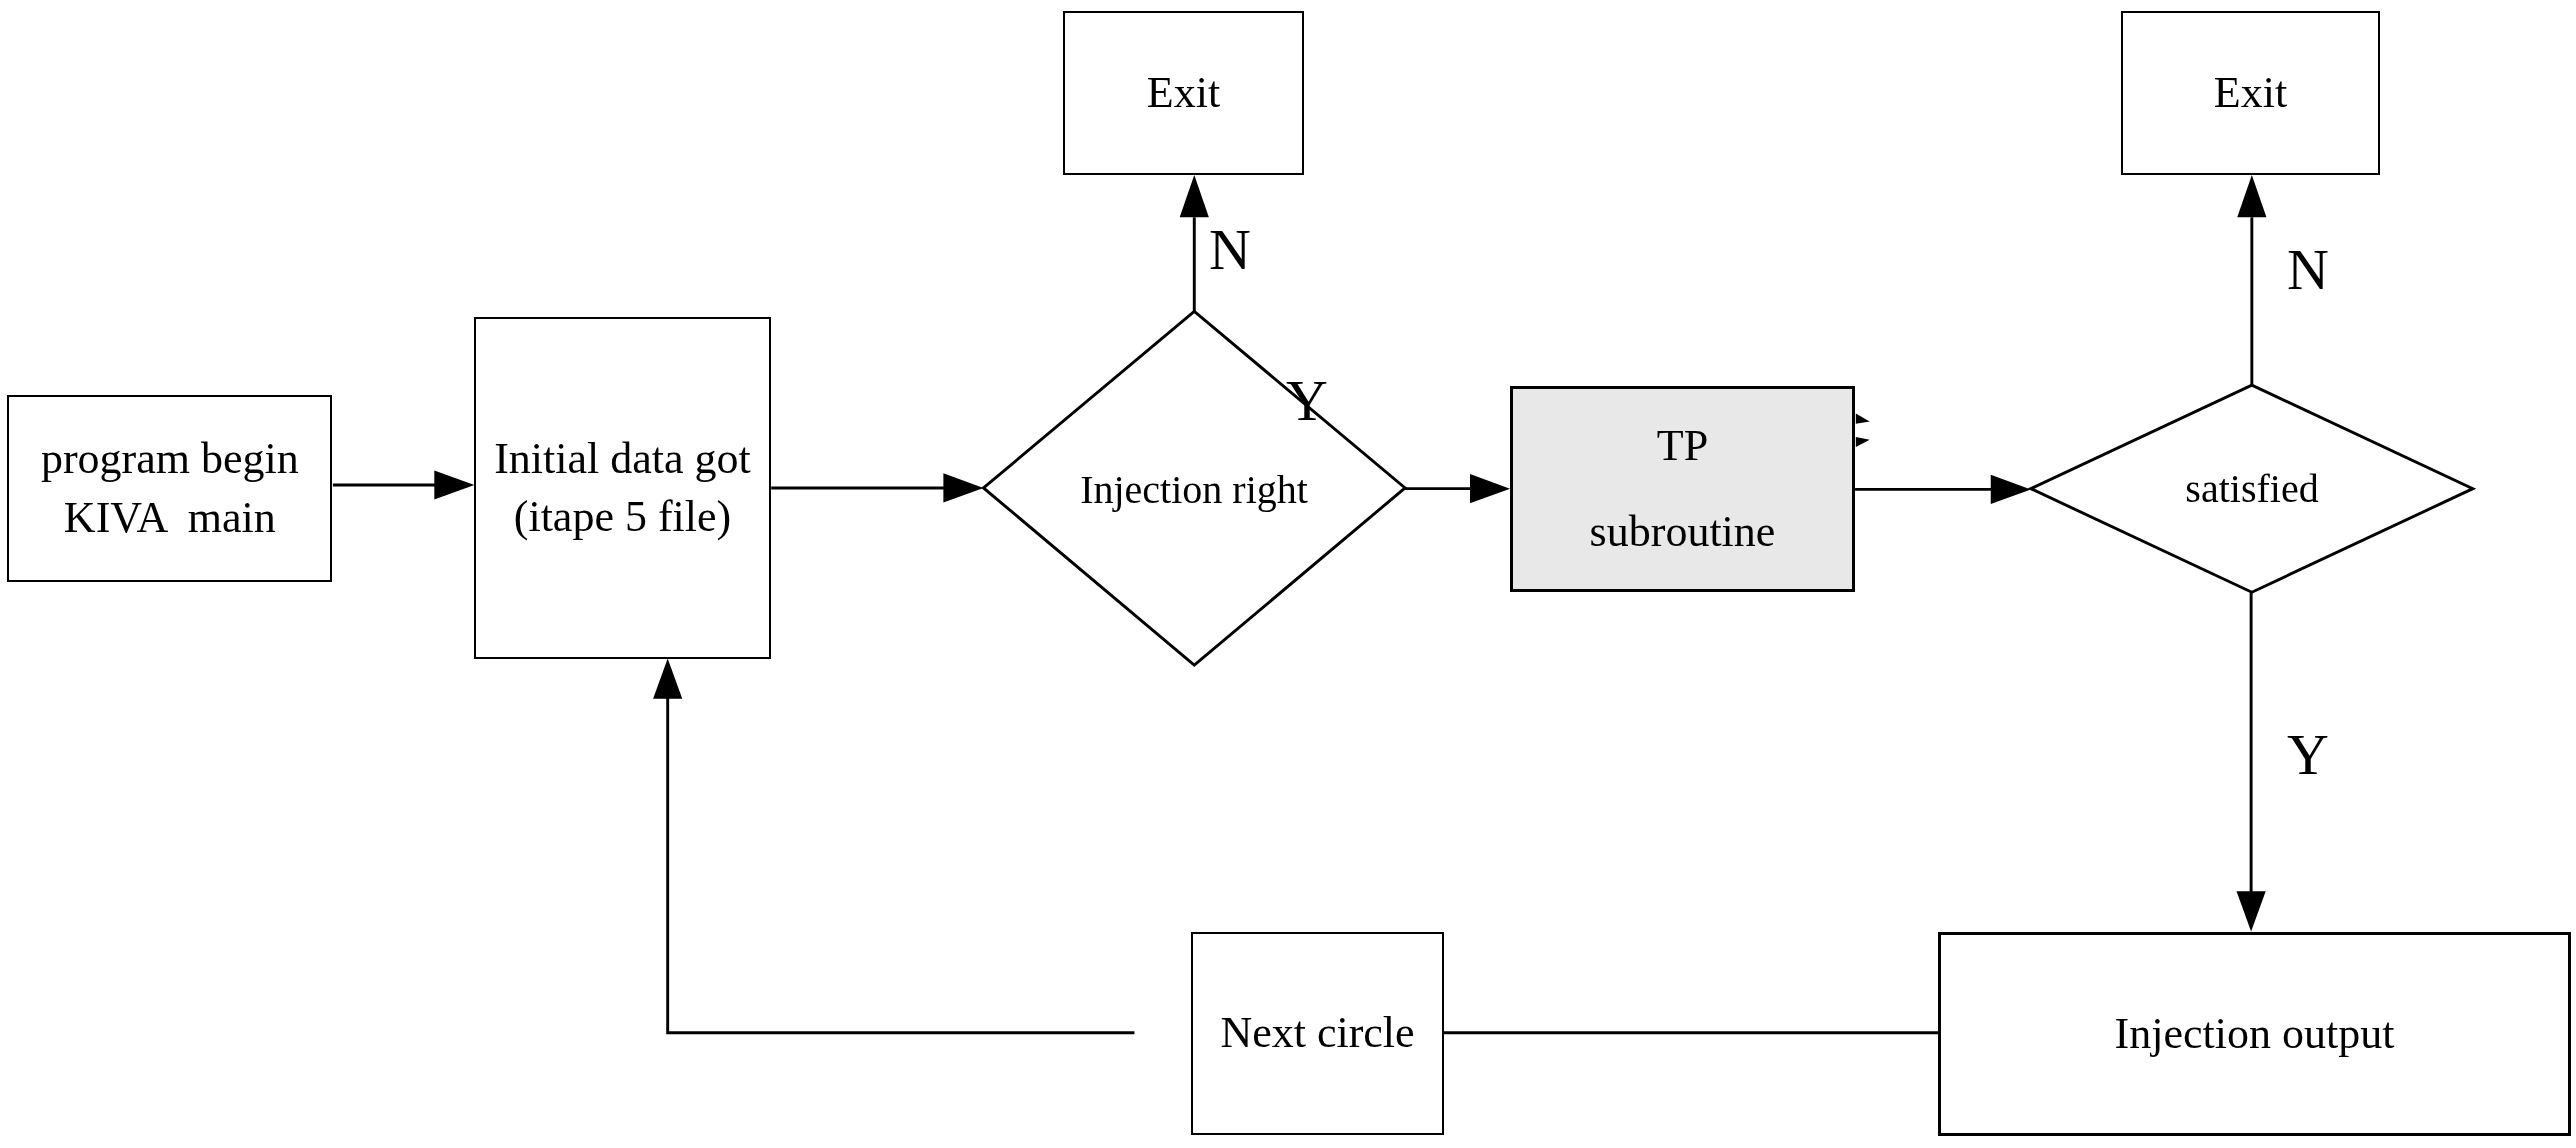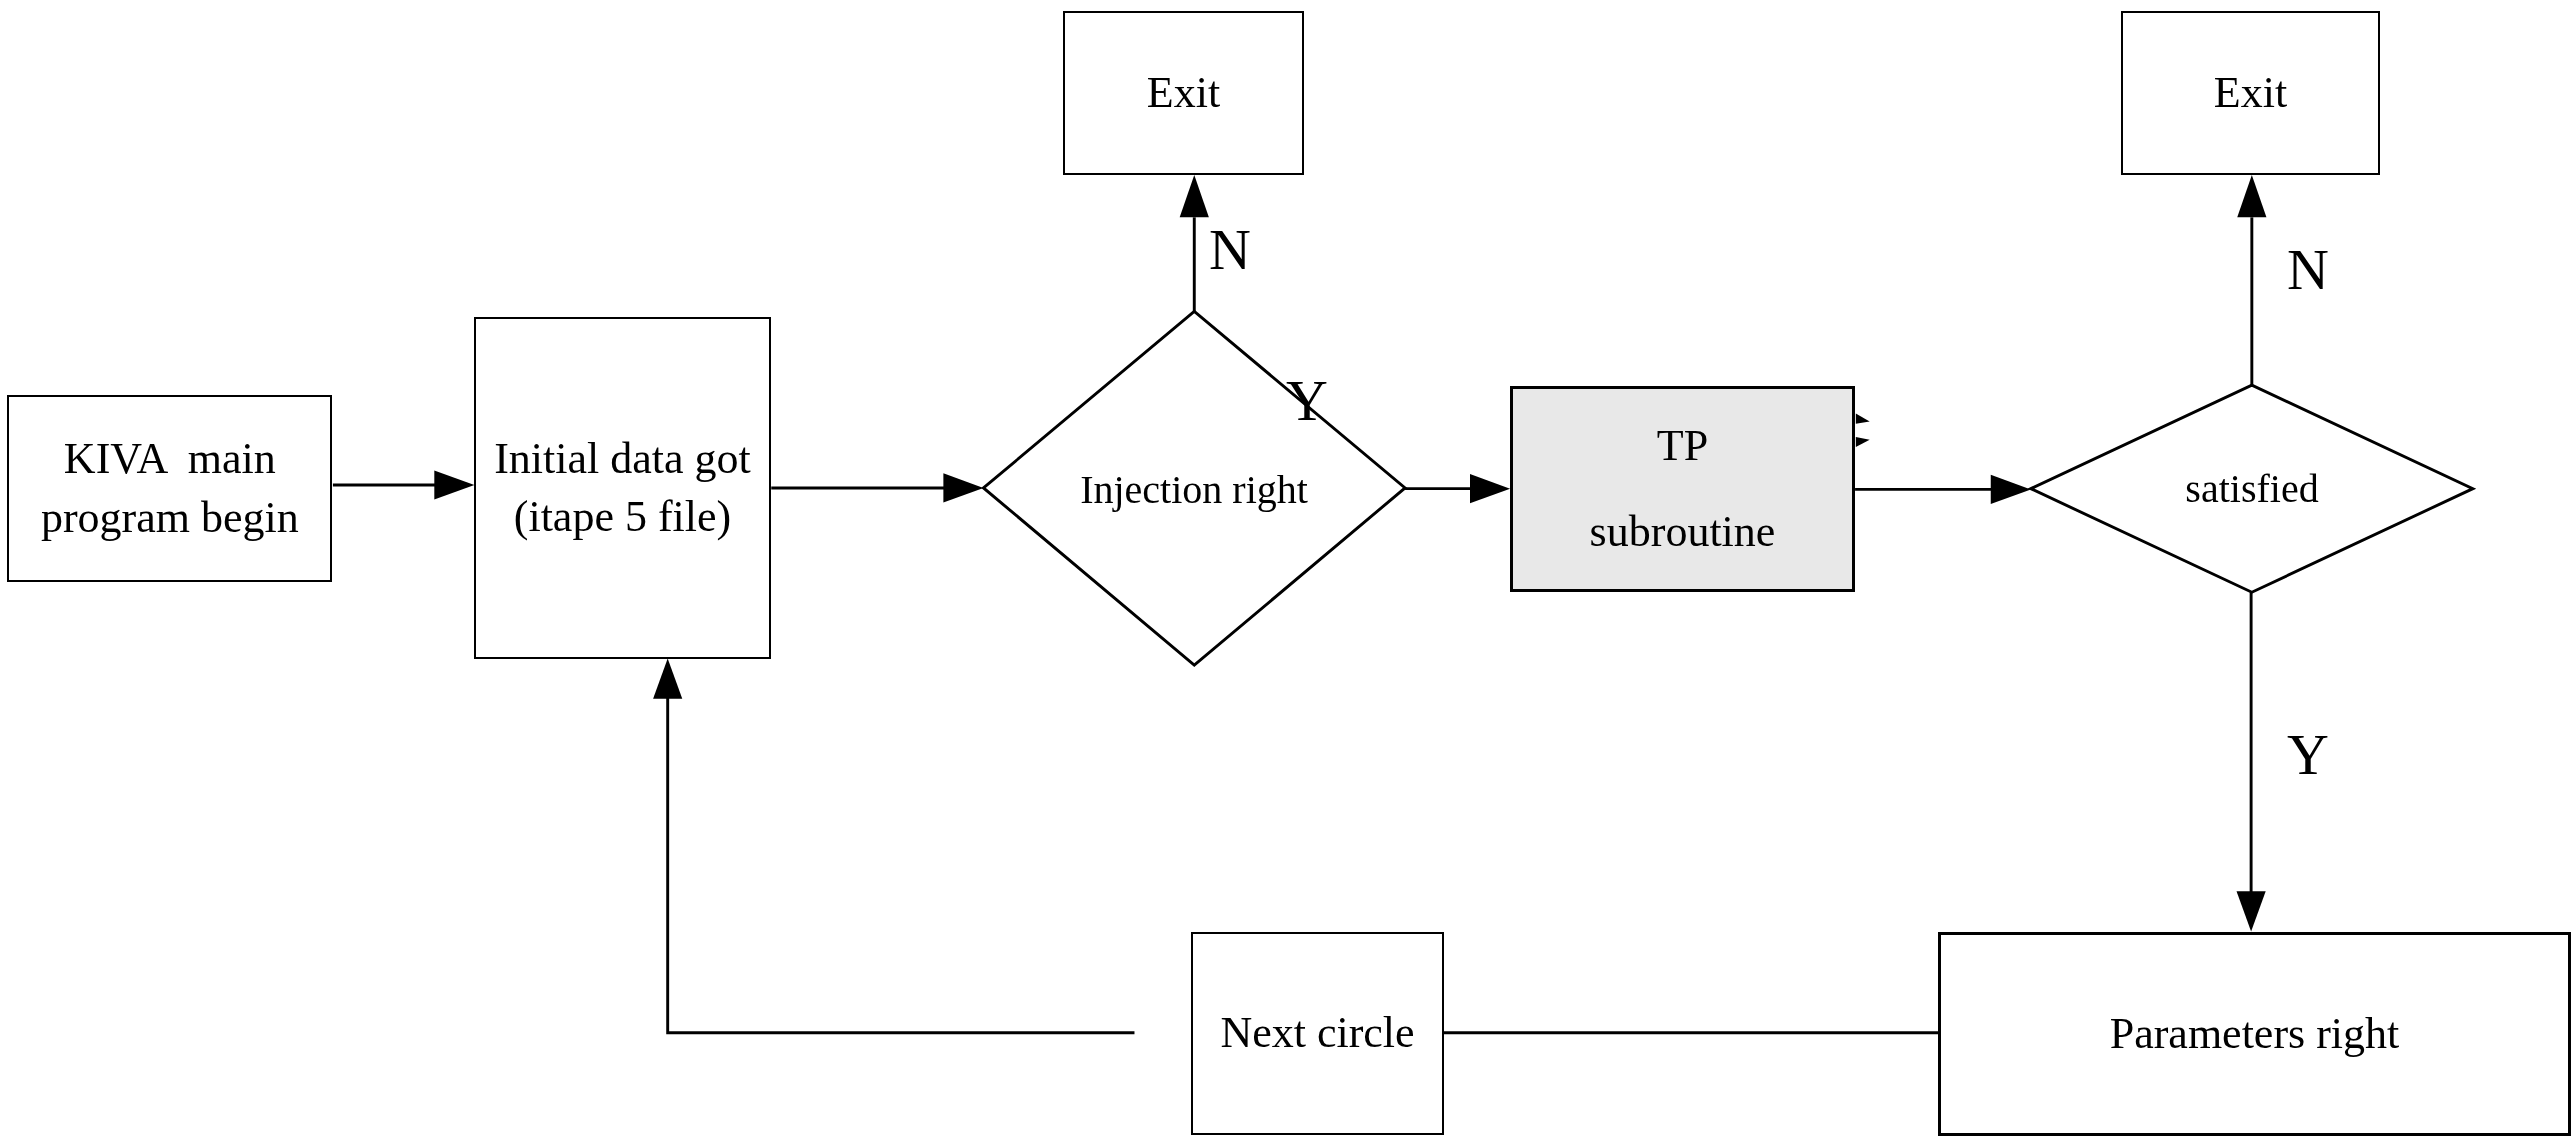--- a/index.html
+++ b/index.html
@@ -91,22 +91,22 @@
     <polygon points="1957,1396 1957,1436 1902,1416" fill="#000000"></polygon>
 
     <polyline points="1555,1416 915,1416 915,955" fill="none" stroke="#000000" stroke-width="4"></polyline>
     <polygon points="895,958 935,958 915,903" fill="#000000"></polygon>
 
     <polygon points="2544,567 2563,578 2544,581" fill="#000000"></polygon>
     <polygon points="2544,599 2563,603 2544,613" fill="#000000"></polygon>
   </svg>
 
   <div class="box" style="left:7.3px; top:395px; width:325px; height:187px;">
+    <div>program begin</div>
     <div>KIVA  main</div>
-    <div>program begin</div>
   </div>
 
   <div class="box" style="left:474px; top:317px; width:297px; height:342px;">
     <div>Initial data got</div>
     <div>(itape 5 file)</div>
   </div>
 
   <div class="box" style="left:1063px; top:11px; width:241px; height:164px;">
     <div>Exit</div>
   </div>
@@ -114,21 +114,21 @@
   <div class="box gray heavy" style="left:1510px; top:386px; width:345px; height:206px;gap:28px;">
     <div>TP</div>
     <div>subroutine</div>
   </div>
 
   <div class="box" style="left:2121px; top:11px; width:259px; height:164px;">
     <div>Exit</div>
   </div>
 
   <div class="box heavy" style="left:1938px; top:932px; width:633px; height:204px;">
-    <div>Parameters right</div>
+    <div>Injection output</div>
   </div>
 
   <div class="box" style="left:1191px; top:932px; width:253px; height:203px;">
     <div>Next circle</div>
   </div>
 
   <div class="dtext" style="left:983px; top:312px; width:422px; height:354px;">Injection right</div>
 
   <div class="dtext" style="left:2031px; top:385px; width:442px; height:207px;">satisfied</div>
 

